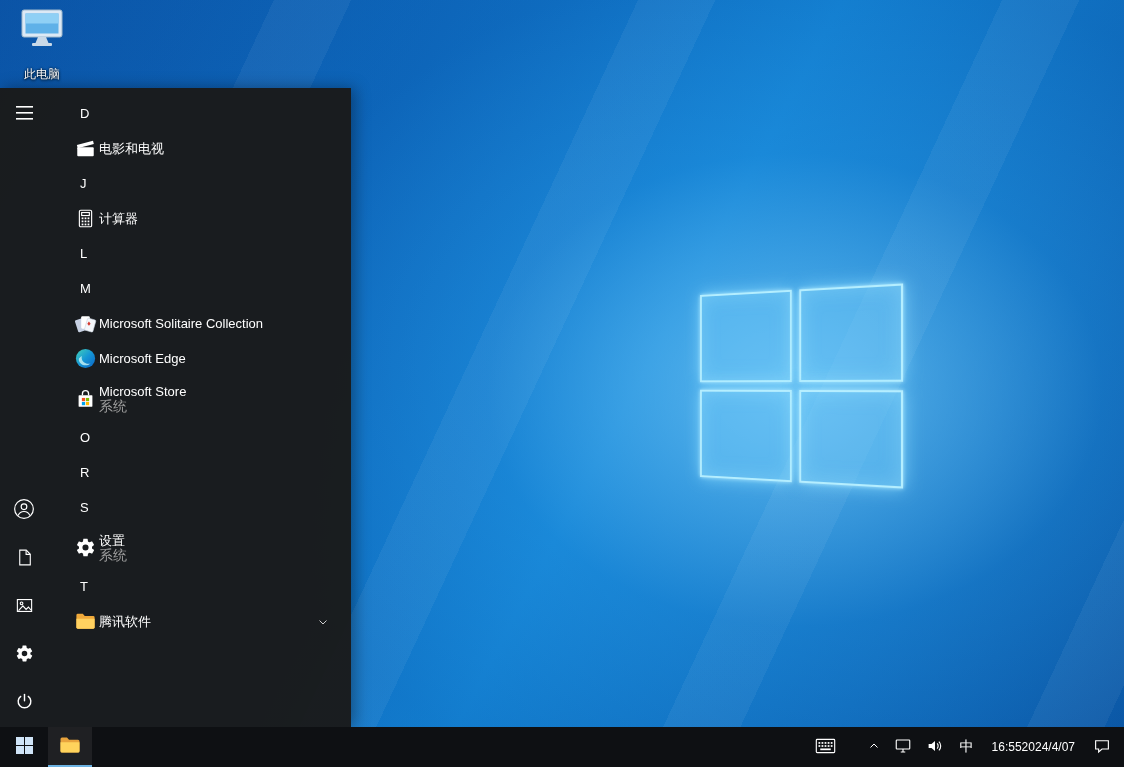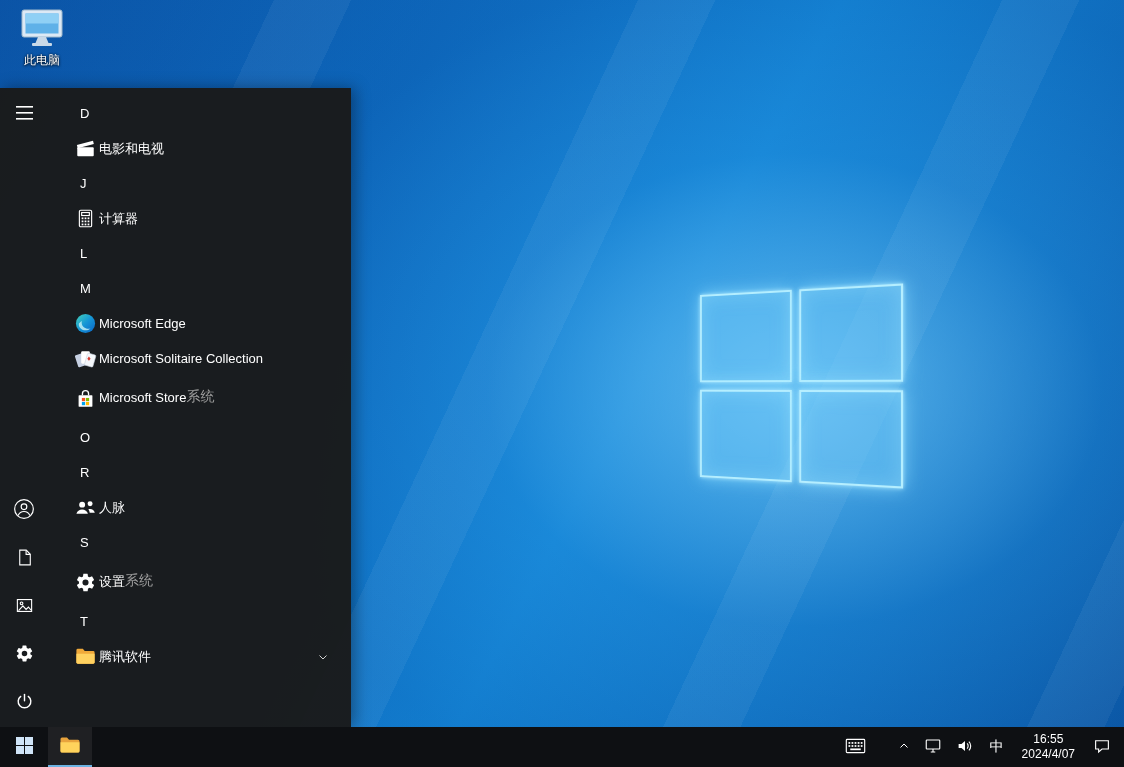--- a/index.html
+++ b/index.html
@@ -16,50 +16,50 @@
     background:repeating-linear-gradient(115deg, rgba(255,255,255,0) 0 120px, rgba(255,255,255,.05) 120px 190px, rgba(255,255,255,0) 190px 330px);}
 
   .win-logo{position:absolute;left:688px;top:289px;width:214px;height:194px;display:grid;
     grid-template-columns:1fr 1fr;grid-template-rows:1fr 1fr;gap:8px;
     transform:perspective(520px) rotateY(-17deg);transform-origin:55% 50%;}
   .win-pane{background:rgba(110,200,248,.48);border:2px solid rgba(185,240,255,.95);
     box-shadow:0 0 16px rgba(140,220,255,.8),0 0 4px rgba(200,245,255,.9),inset 0 0 20px rgba(170,235,255,.35);}
 
   .desktop-icon{position:absolute;left:10px;top:8px;width:64px;text-align:center}
   .desktop-icon svg{display:block;margin:0 auto}
-  .dt-label{color:#fff;font-size:12px;margin-top:2px;text-shadow:0 1px 3px rgba(0,0,0,.9),0 0 2px rgba(0,0,0,.8)}
+  .dt-label{color:#fff;font-size:12px;margin-top:16px;text-shadow:0 1px 3px rgba(0,0,0,.9),0 0 2px rgba(0,0,0,.8)}
 
   
   .start-menu{position:absolute;left:0;top:88px;width:351px;height:639px;background:rgba(26,26,26,.97);
     box-shadow:4px 0 14px rgba(0,0,0,.35);display:flex;overflow:hidden;z-index:5;color:#fff}
   .rail{position:relative;flex:0 0 48px;width:48px}
   .rail-btn{width:48px;height:48px}
   .rail-btn.menu{position:absolute;top:3px;left:0}
   .rail-bottom{position:absolute;bottom:0;left:0;display:flex;flex-direction:column}
 
   .app-list{flex:1;padding:8px 0 0 12px;overflow:hidden}
   .row{height:35px;display:flex;align-items:center}
   .row.letter{padding-left:20px;font-size:13px}
   .row.app{padding-left:12px;gap:1px;font-size:13px}
   .row.app.two{height:44px}
   .app-icon{flex:0 0 26px;width:26px;height:26px;display:flex;align-items:center;justify-content:center}
   .app-label{line-height:16px}
-  .app-text{display:flex;flex-direction:row}
+  .app-text{display:flex;flex-direction:column}
   .app-sub{font-size:14px;color:#9e9e9e;line-height:13px}
   .expand{margin-left:auto;margin-right:22px;display:flex;align-items:center}
 
   
   .taskbar{position:absolute;left:0;bottom:0;width:1124px;height:40px;background:#0e1013;display:flex;align-items:stretch;z-index:10}
   .tb-btn{width:48px;height:40px}
   .tb-btn.explorer{width:44px;background:rgba(255,255,255,.07);box-shadow:inset 0 -2px 0 #6cb2e2}
   .tray{margin-left:auto;display:flex;align-items:stretch}
   .tray-item{height:40px;padding:0 7px;color:#fff;font-size:12px}
   .tray-item.pad{margin-right:18px}
   .tray-item.ime{font-size:14px;padding:0 9px}
-  .tray-item.clock{flex-direction:column;line-height:15px;padding:0 9px;text-align:center}
+  .tray-item.clock{flex-direction:row;line-height:15px;padding:0 9px;text-align:center}
   .tray-item.action{padding:0 13px 0 9px}
 </style>
 </head>
 <body>
 
 <div class="desktop">
   <div class="win-logo">
     <div class="win-pane"></div>
     <div class="win-pane"></div>
     <div class="win-pane"></div>
@@ -178,48 +178,48 @@
     <div class="row letter">
       <span>L</span>
     </div>
 
     <div class="row letter">
       <span>M</span>
     </div>
     <div class="row app">
       <span class="app-icon">
         <svg width="23" height="23" viewBox="0 0 24 24">
+            <g transform="rotate(-18 12 18)">
+              <rect x="4" y="6" width="9" height="13" rx="1.2" fill="#c6d0e2"></rect>
+            </g>
+            <rect x="7.5" y="4.5" width="9" height="13" rx="1.2" fill="#fff"></rect>
+            <g transform="rotate(16 12 18)">
+              <rect x="11" y="6" width="9" height="13" rx="1.2" fill="#f4f7fb" stroke="#c9d2df" stroke-width=".6"></rect>
+            </g>
+            <path d="M15.6 10l1.7 2.2-1.7 2.2-1.7-2.2z" fill="#d43a2f"></path>
+          </svg>
+      </span>
+      <span class="app-label">Microsoft Solitaire Collection</span>
+    </div>
+    <div class="row app">
+      <span class="app-icon">
+        <svg width="23" height="23" viewBox="0 0 24 24">
             <defs>
               <linearGradient id="eg" x1="0" y1="0" x2="1" y2="1">
                 <stop offset="0" stop-color="#45d3b8"></stop>
                 <stop offset=".5" stop-color="#1596d6"></stop>
                 <stop offset="1" stop-color="#0b63c4"></stop>
               </linearGradient>
             </defs>
             <circle cx="12" cy="12" r="10" fill="url(#eg)"></circle>
             <path d="M5 13.5c.6 3.2 3.4 5.6 6.9 5.6 2 0 3.9-.6 5.3-1.9-1.1.4-2.4.5-3.7.2-3.2-.7-5.5-3.3-5.5-6.2 0-.6.1-1.2.3-1.7C6.6 10.6 4.7 11.6 5 13.5z" fill="#bfeef4" opacity=".85"></path>
           </svg>
       </span>
       <span class="app-label">Microsoft Edge</span>
     </div>
-    <div class="row app">
-      <span class="app-icon">
-        <svg width="23" height="23" viewBox="0 0 24 24">
-            <g transform="rotate(-18 12 18)">
-              <rect x="4" y="6" width="9" height="13" rx="1.2" fill="#c6d0e2"></rect>
-            </g>
-            <rect x="7.5" y="4.5" width="9" height="13" rx="1.2" fill="#fff"></rect>
-            <g transform="rotate(16 12 18)">
-              <rect x="11" y="6" width="9" height="13" rx="1.2" fill="#f4f7fb" stroke="#c9d2df" stroke-width=".6"></rect>
-            </g>
-            <path d="M15.6 10l1.7 2.2-1.7 2.2-1.7-2.2z" fill="#d43a2f"></path>
-          </svg>
-      </span>
-      <span class="app-label">Microsoft Solitaire Collection</span>
-    </div>
     <div class="row app two">
       <span class="app-icon">
         <svg width="23" height="23" viewBox="0 0 24 24">
             <path d="M8.8 8.6V7a3.2 3.2 0 0 1 6.4 0v1.6" fill="none" stroke="#fff" stroke-width="1.4"></path>
             <rect x="4.8" y="8.6" width="14.4" height="12" rx=".5" fill="#fff"></rect>
             <rect x="8.2" y="11.4" width="3.4" height="3.4" fill="#f25022"></rect>
             <rect x="12.4" y="11.4" width="3.4" height="3.4" fill="#7fba00"></rect>
             <rect x="8.2" y="15.6" width="3.4" height="3.4" fill="#00a4ef"></rect>
             <rect x="12.4" y="15.6" width="3.4" height="3.4" fill="#ffb900"></rect>
           </svg>
@@ -229,31 +229,20 @@
         <span class="app-sub">系统</span>
       </span>
     </div>
 
     <div class="row letter">
       <span>O</span>
     </div>
 
     <div class="row letter">
       <span>R</span>
-    </div>
-    <div class="row app">
-      <span class="app-icon">
-        <svg width="23" height="23" viewBox="0 0 24 24" fill="#fff">
-            <circle cx="8.5" cy="9" r="3.1"></circle>
-            <path d="M2.5 18.6c.6-3 3.2-4.6 6-4.6s5.4 1.6 6 4.6z"></path>
-            <circle cx="16.8" cy="8.2" r="2.6"></circle>
-            <path d="M15 13.9c.6-.2 1.2-.3 1.8-.3 2.4 0 4.4 1.4 4.9 4h-5.3c-.2-1.5-.7-2.8-1.4-3.7z"></path>
-          </svg>
-      </span>
-      <span class="app-label">人脉</span>
     </div>
 
     <div class="row letter">
       <span>S</span>
     </div>
     <div class="row app two">
       <span class="app-icon">
         <svg width="21" height="21" viewBox="0 0 24 24" fill="#fff">
             <path d="M19.4 13c.04-.33.06-.66.06-1s-.02-.67-.07-1l2.1-1.65c.19-.15.24-.42.12-.64l-2-3.46c-.12-.22-.39-.3-.61-.22l-2.48 1c-.52-.4-1.08-.73-1.69-.98l-.38-2.65A.49.49 0 0 0 14 2h-4c-.25 0-.46.18-.49.42l-.38 2.65c-.61.25-1.17.59-1.69.98l-2.48-1c-.23-.09-.49 0-.61.22l-2 3.46c-.13.22-.07.49.12.64L4.6 11c-.05.33-.08.66-.08 1s.03.67.08 1l-2.11 1.65c-.19.15-.24.42-.12.64l2 3.46c.12.22.39.3.61.22l2.48-1c.52.4 1.08.73 1.69.98l.38 2.65c.03.24.24.42.49.42h4c.25 0 .46-.18.49-.42l.38-2.65c.61-.25 1.17-.59 1.69-.98l2.48 1c.23.09.49 0 .61-.22l2-3.46c.12-.22.07-.49-.12-.64L19.4 13zM12 15.5A3.5 3.5 0 1 1 12 8.5a3.5 3.5 0 0 1 0 7z"></path>
           </svg>

